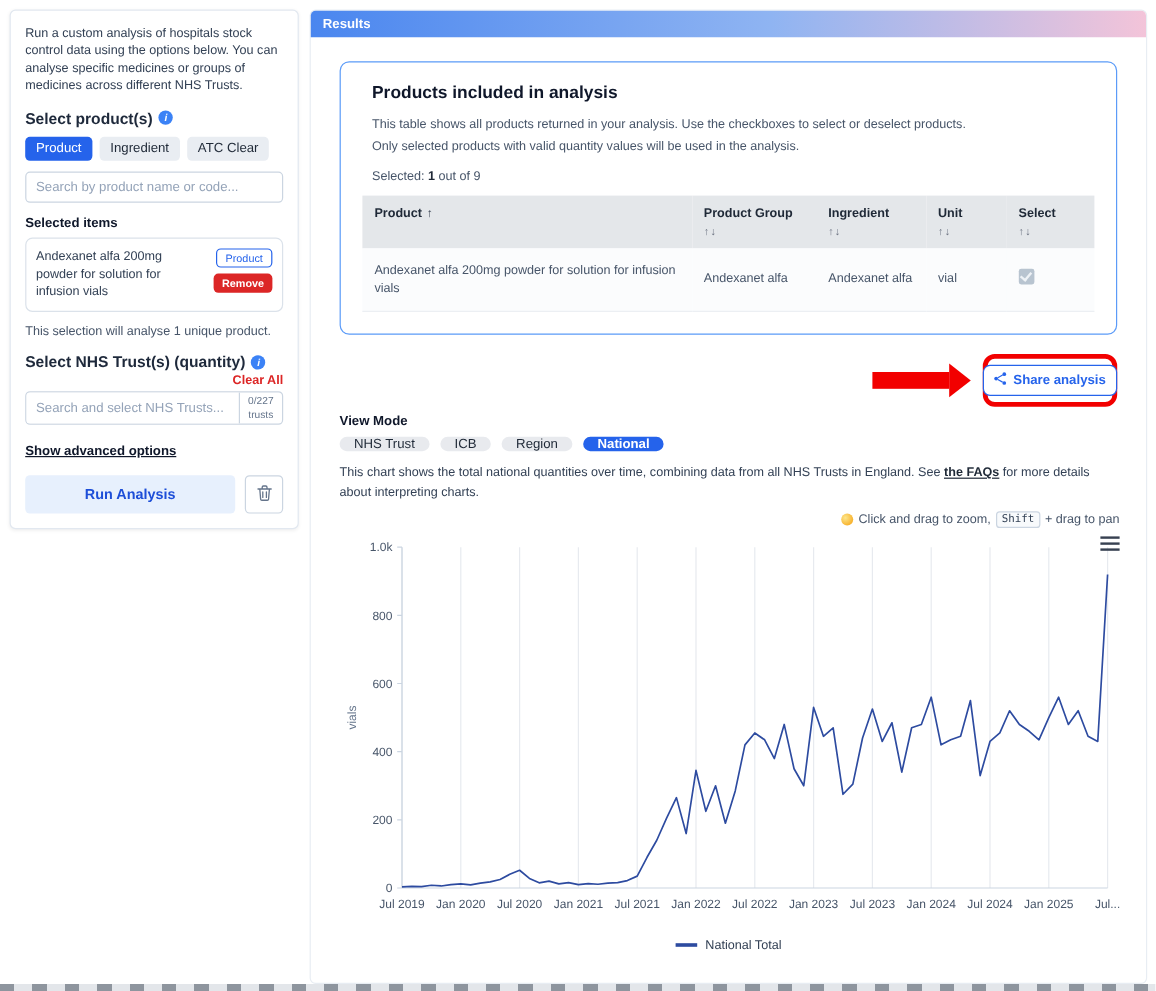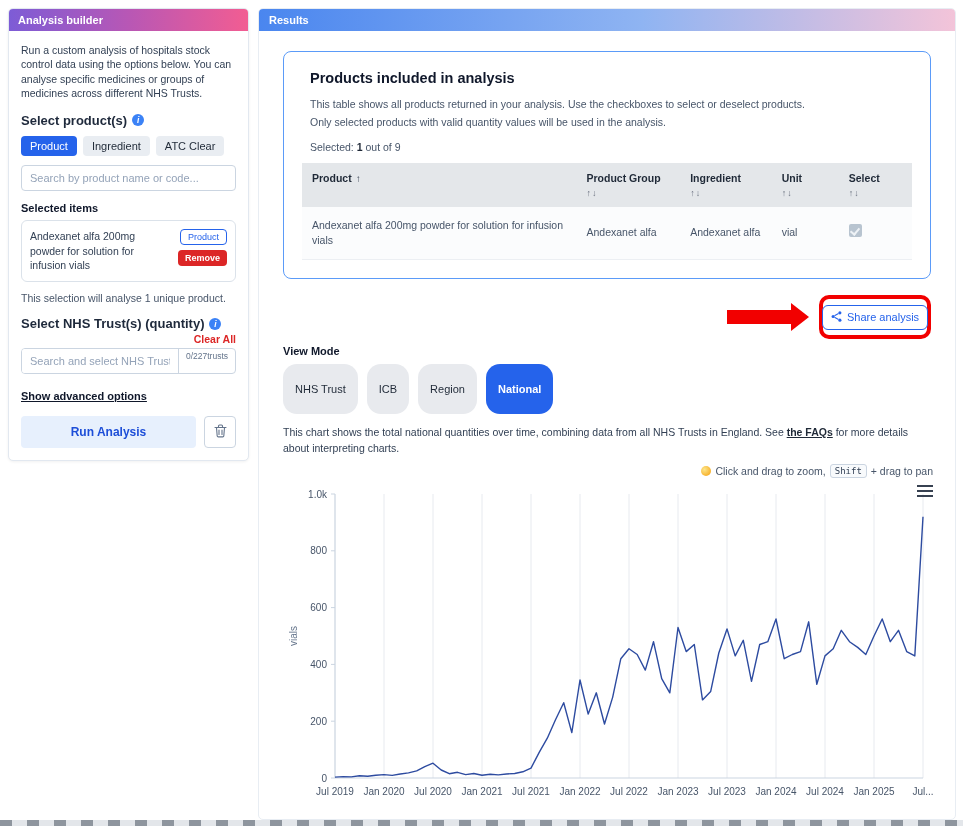--- a/index.html
+++ b/index.html
@@ -39,21 +39,21 @@
     border-radius: 4px; padding: 3px 7px; font-weight: bold; cursor: pointer; font-family: inherit; }
   .summary { font-size: 10.5px; color: #475569; margin-top: 10px; }
   .clear-all { display: block; text-align: right; font-size: 10.5px; font-weight: bold;
     color: #dc2626; margin-top: 2px; text-decoration: none; }
   .trust-wrap { display: flex; border: 1px solid #cbd5e1; border-radius: 4px;
     overflow: hidden; margin-top: 3px; }
   .trust-wrap input { flex: 1; border: none; padding: 6px 8px; font-size: 11px;
     font-family: inherit; color: #334155; min-width: 0; }
   .trust-wrap input::placeholder { color: #94a3b8; }
   .trust-counter { border-left: 1px solid #cbd5e1; font-size: 8.5px; color: #64748b;
-    padding: 2px 7px; text-align: center; display: flex; flex-direction: row;
+    padding: 2px 7px; text-align: center; display: flex; flex-direction: column;
     justify-content: center; line-height: 1.3; }
   .advanced { display: inline-block; font-size: 11px; font-weight: bold; color: #0f172a;
     text-decoration: underline; margin-top: 16px; }
   .run-row { display: flex; gap: 8px; margin-top: 12px; }
   .run-btn { flex: 1; background: #e7f0fd; color: #1d4ed8; font-weight: bold;
     font-size: 12px; border: none; border-radius: 4px; padding: 9px; cursor: pointer; font-family: inherit; }
   .trash-btn { width: 32px; background: #fff; border: 1px solid #cbd5e1; border-radius: 4px;
     display: flex; align-items: center; justify-content: center; cursor: pointer; }
 
   
@@ -81,32 +81,32 @@
     border-radius: 2px; position: relative; }
   .chk::after { content: ""; position: absolute; left: 3.5px; top: 1.5px; width: 4px;
     height: 7px; border: solid #eef2f6; border-width: 0 2px 2px 0; transform: rotate(40deg); }
 
   
   .share-zone { position: relative; height: 56px; margin: 10px 24px 0 24px; }
   .annot-rect { position: absolute; right: 0px; top: 6px; width: 112px; height: 44px;
     border: 4px solid #f20000; border-radius: 10px; display: flex; align-items: center;
     justify-content: center; background: #fff; }
   .share-btn { background: #fff; border: 1px solid #2563eb; color: #2563eb;
-    border-radius: 6px; font-size: 11px; font-weight: normal; padding: 5px 8px;
+    border-radius: 6px; font-size: 11px; font-weight: bold; padding: 5px 8px;
     display: flex; gap: 5px; align-items: center; cursor: pointer; font-family: inherit; white-space: nowrap; }
   .annot-arrow { position: absolute; right: 122px; top: 14px; display: flex; align-items: center; }
   .annot-arrow .bar { width: 64px; height: 14px; background: #f20000; }
   .annot-arrow .head { width: 0; height: 0; border-top: 14px solid transparent;
     border-bottom: 14px solid transparent; border-left: 18px solid #f20000; }
 
   
   .view-mode { margin: 0 24px; }
   .vm-label { font-size: 11px; font-weight: bold; color: #0f172a; margin-bottom: 7px; }
   .pills { display: flex; gap: 9px; }
-  .pill { font-size: 11px; padding: 19px 12px; border-radius: 14px; background: #e8eaee;
+  .pill { font-size: 11px; padding: 0 12px; border-radius: 14px; background: #e8eaee;
     color: #1f2937; border: none; cursor: pointer; font-family: inherit; }
   .pill.active { background: #2563eb; color: #fff; font-weight: bold; }
 
   .chart-desc { margin: 11px 24px 0 24px; font-size: 10.5px; color: #334155; line-height: 1.5; }
   .chart-desc .faq { font-weight: bold; text-decoration: underline; color: #1f2937; cursor: pointer; }
   .tip-line { text-align: right; margin: 7px 22px 0 24px; font-size: 10.5px; color: #475569;
     display: flex; justify-content: flex-end; align-items: center; gap: 4px; }
   .bulb { display: inline-block; width: 10px; height: 10px; border-radius: 50%;
     background: radial-gradient(circle at 35% 35%, #fde68a, #f59e0b); }
   kbd { border: 1px solid #cbd5e1; border-radius: 3px; background: #f8fafc;
@@ -121,21 +121,20 @@
 
   .bottom-scroll { position: absolute; left: 0; bottom: 0; width: 963px; height: 6px;
     background: repeating-linear-gradient(90deg, #8e959e 0 12px, #e3e6ea 12px 27px); }
 </style>
 </head>
 <body>
 
 <div class="page">
 
   <div class="left-panel">
-    <div class="left-header">Analysis builder</div>
     <div class="left-body">
       <p class="desc">Run a custom analysis of hospitals stock control data using the options below. You can analyse specific medicines or groups of medicines across different NHS Trusts.</p>
 
       <div class="sec-head">
         <span>Select product(s)</span>
         <span class="info-icon">i</span>
       </div>
       <div class="tabs">
         <button class="tab active">Product</button>
         <button class="tab">Ingredient</button>

